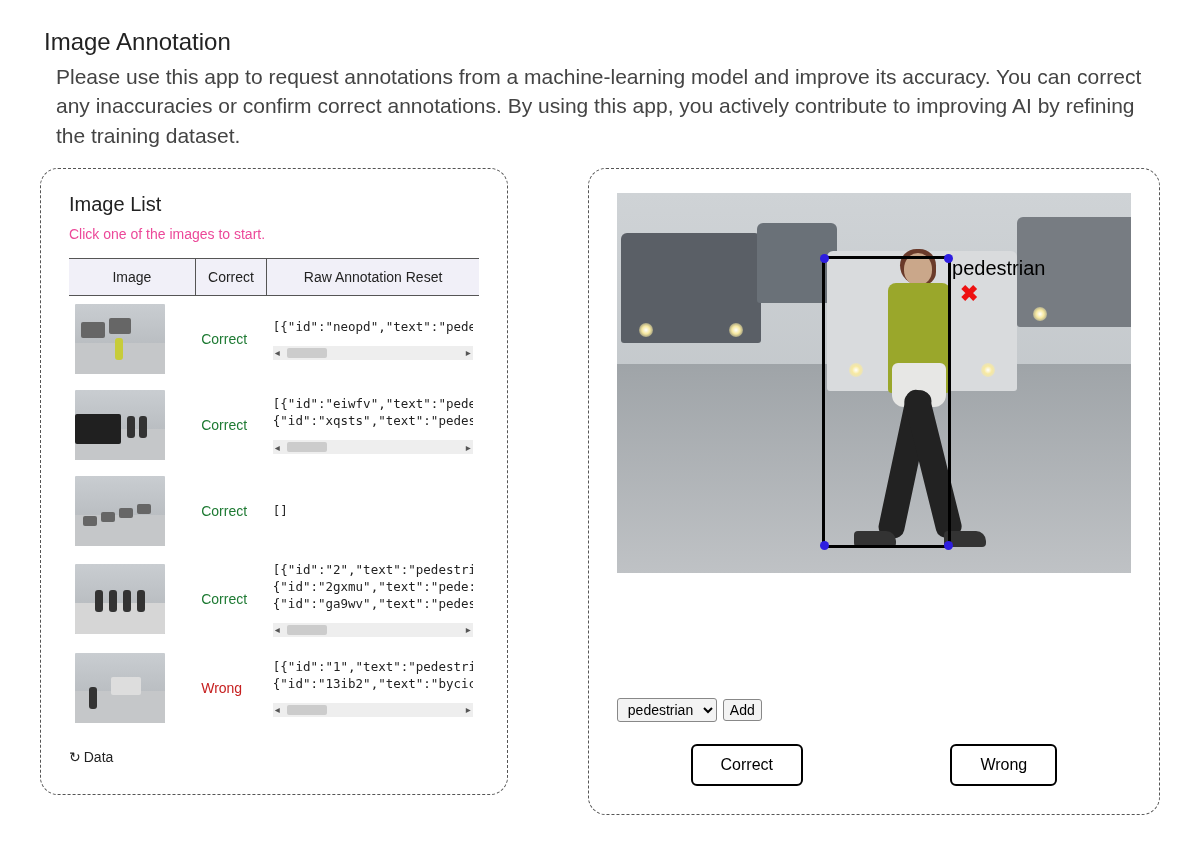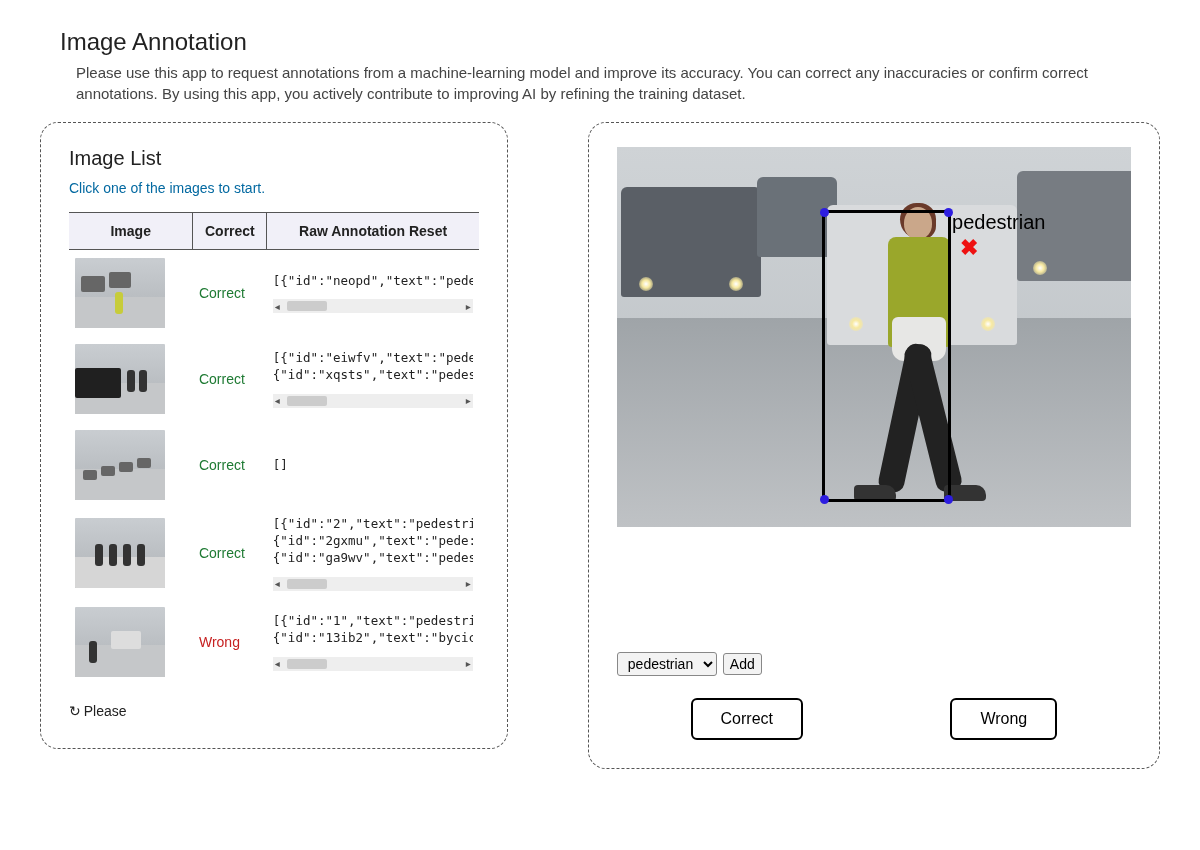--- a/index.html
+++ b/index.html
@@ -6,25 +6,25 @@
   body {
     margin: 0;
     padding: 20px 40px;
     font-family: -apple-system, BlinkMacSystemFont, "Segoe UI", Arial, sans-serif;
     background: #fff;
     color: #222;
   }
   h1 {
     font-size: 24px;
     font-weight: 500;
-    margin: 8px 0 6px 20px;
+    margin: 8px 0 6px 4px;
   }
   .subtitle {
-    font-size: 15px;
-    margin: 0 0 18px 36px;
+    font-size: 21px;
+    margin: 0 0 18px 16px;
     color: #444;
     line-height: 1.4;
   }
   .panels {
     display: flex;
     gap: 80px;
     align-items: flex-start;
   }
   .panel {
     border: 1.5px dashed #555;
@@ -34,29 +34,29 @@
   }
   .panel-left { width: 482px; }
   .panel-right { width: 590px; }
   .panel-title {
     font-size: 20px;
     font-weight: 400;
     margin: 0 0 10px 0;
   }
   .panel-hint {
     font-size: 14px;
-    color: #0369a1;
+    color: #ec4899;
     margin: 0 0 16px 0;
   }
 
   
   .tbl { width: 100%; border-collapse: collapse; }
   .tbl thead th {
     background: #f1f0f8;
-    font-weight: 700;
+    font-weight: 400;
     font-size: 14px;
     padding: 10px 5px;
     border-top: 1px solid #555;
     border-bottom: 1px solid #555;
     border-right: 1px solid #555;
   }
   .tbl thead th:last-child { border-right: none; }
   .tbl tbody td {
     padding: 8px 6px;
     vertical-align: middle;
@@ -320,21 +320,21 @@
                 <span class="bar"></span>
                 <span>▸</span>
               </div>
             </td>
           </tr>
         </tbody>
     </table>
 
     <div class="reset">
       <span>↻</span>
-        <span>Please</span>
+        <span>Data</span>
     </div>
   </div>
 
   <div class="panel panel-right">
 
     <div class="canvas-wrap">
       <div class="ground"></div>
 
       <div class="car" style="left:4px; top:40px; width:140px; height:110px; background:#5a5f66;">
         <span class="light" style="left:18px;"></span>

